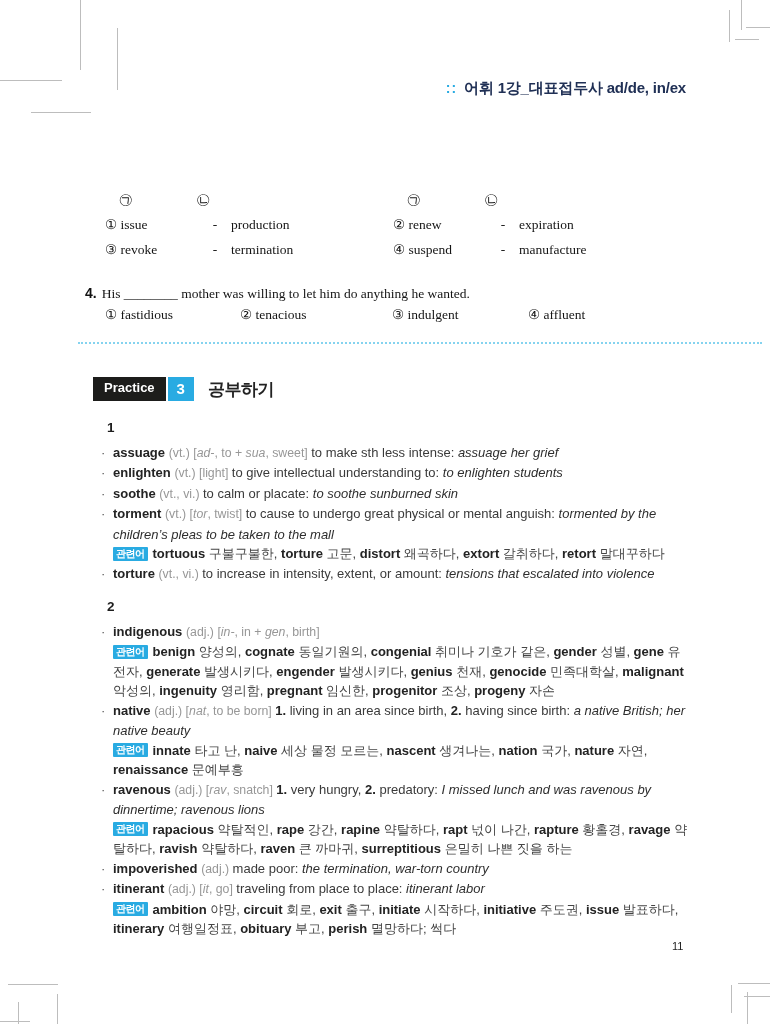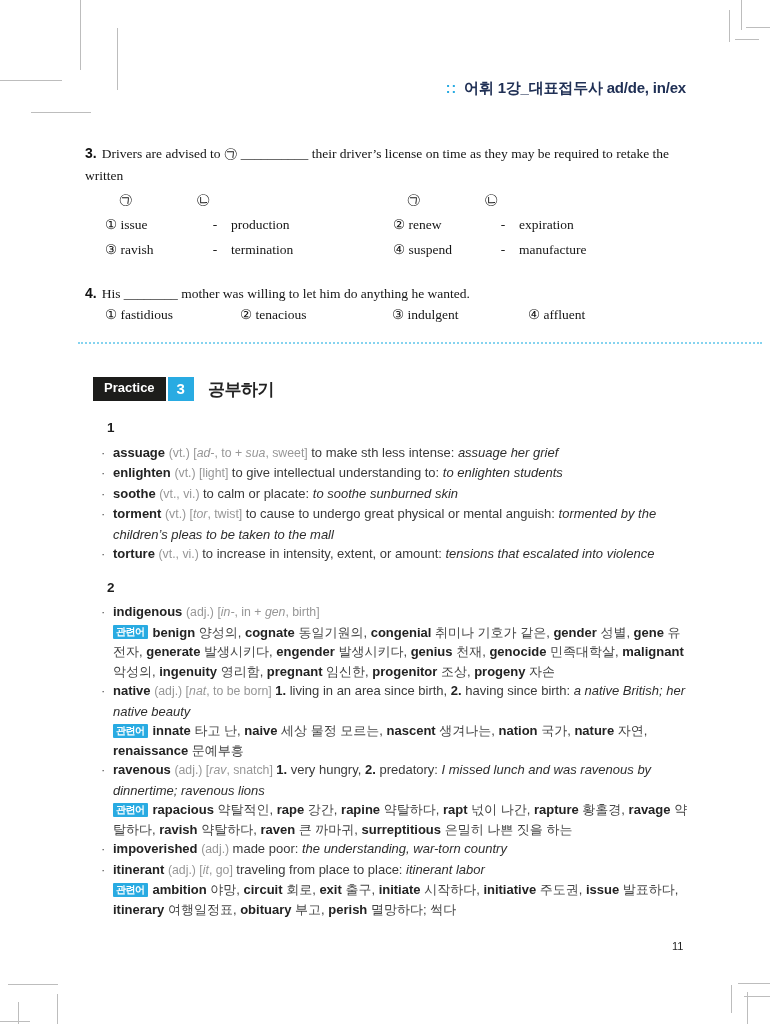--- a/index.html
+++ b/index.html
@@ -76,35 +76,32 @@
   <div class="cm" style="left:747px;top:992px;width:1px;height:32px;"></div>
   <div class="cm" style="left:744px;top:996px;width:26px;height:1px;"></div>
   <div class="cm" style="left:731px;top:985px;width:1px;height:28px;"></div>
 </div>
 
 <div class="header">
   <span class="dots">::</span><span>어휘 1강_대표접두사 ad/de, in/ex</span>
 </div>
 
 <div class="q q3">
-  <div class="q-line">
-    <span class="q-num">3.</span><span>Drivers are advised to ㉠ __________ their driver’s license on time as they may be required to retake the written</span>
-  </div>
 </div>
 
 <div class="q q3-opts" id="q3-opts">
     <div class="opt-col">
       <div class="opt-headers"><span class="opt-h1">㉠</span><span class="opt-h2">㉡</span></div>
       <div class="opt-row">
         <span>① issue</span>
         <span class="opt-dash">-</span>
         <span>production</span>
       </div>
       <div class="opt-row">
-        <span>③ ravish</span>
+        <span>③ revoke</span>
         <span class="opt-dash">-</span>
         <span>termination</span>
       </div>
     </div>
     <div class="opt-col right">
       <div class="opt-headers"><span class="opt-h1">㉠</span><span class="opt-h2">㉡</span></div>
       <div class="opt-row">
         <span>② renew</span>
         <span class="opt-dash">-</span>
         <span>expiration</span>
@@ -138,29 +135,30 @@
   <span class="p-title">공부하기</span>
 </div>
 
 <div class="vocab" id="vocab">
     <div class="group">
       <div class="group-num">1</div>
       <div class="v-item"><span class="v-bullet">·</span><span class="seg-w">assuage </span><span class="seg-g">(vt.) [</span><span class="seg-gi">ad-</span><span class="seg-g">, to + </span><span class="seg-gi">sua</span><span class="seg-g">, sweet] </span><span class="seg-n">to make sth less intense: </span><span class="seg-i">assuage her grief</span></div>
       <div class="v-item"><span class="v-bullet">·</span><span class="seg-w">enlighten </span><span class="seg-g">(vt.) [light] </span><span class="seg-n">to give intellectual understanding to: </span><span class="seg-i">to enlighten students</span></div>
       <div class="v-item"><span class="v-bullet">·</span><span class="seg-w">soothe </span><span class="seg-g">(vt., vi.) </span><span class="seg-n">to calm or placate: </span><span class="seg-i">to soothe sunburned skin</span></div>
       <div class="v-item"><span class="v-bullet">·</span><span class="seg-w">torment </span><span class="seg-g">(vt.) [</span><span class="seg-gi">tor</span><span class="seg-g">, twist] </span><span class="seg-n">to cause to undergo great physical or mental anguish: </span><span class="seg-i">tormented by the children’s pleas to be taken to the mall</span></div>
+      <div class="v-item"><span class="badge">관련어</span><span class="seg-b">tortuous </span><span class="seg-k">구불구불한, </span><span class="seg-b">torture </span><span class="seg-k">고문, </span><span class="seg-b">distort </span><span class="seg-k">왜곡하다, </span><span class="seg-b">extort </span><span class="seg-k">갈취하다, </span><span class="seg-b">retort </span><span class="seg-k">말대꾸하다</span></div>
       <div class="v-item"><span class="v-bullet">·</span><span class="seg-w">torture </span><span class="seg-g">(vt., vi.) </span><span class="seg-n">to increase in intensity, extent, or amount: </span><span class="seg-i">tensions that escalated into violence</span></div>
     </div>
     <div class="group">
       <div class="group-num">2</div>
       <div class="v-item"><span class="v-bullet">·</span><span class="seg-w">indigenous </span><span class="seg-g">(adj.) [</span><span class="seg-gi">in-</span><span class="seg-g">, in + </span><span class="seg-gi">gen</span><span class="seg-g">, birth]</span></div>
       <div class="v-item"><span class="badge">관련어</span><span class="seg-b">benign </span><span class="seg-k">양성의, </span><span class="seg-b">cognate </span><span class="seg-k">동일기원의, </span><span class="seg-b">congenial </span><span class="seg-k">취미나 기호가 같은, </span><span class="seg-b">gender </span><span class="seg-k">성별, </span><span class="seg-b">gene </span><span class="seg-k">유전자, </span><span class="seg-b">generate </span><span class="seg-k">발생시키다, </span><span class="seg-b">engender </span><span class="seg-k">발생시키다, </span><span class="seg-b">genius </span><span class="seg-k">천재, </span><span class="seg-b">genocide </span><span class="seg-k">민족대학살, </span><span class="seg-b">malignant </span><span class="seg-k">악성의, </span><span class="seg-b">ingenuity </span><span class="seg-k">영리함, </span><span class="seg-b">pregnant </span><span class="seg-k">임신한, </span><span class="seg-b">progenitor </span><span class="seg-k">조상, </span><span class="seg-b">progeny </span><span class="seg-k">자손</span></div>
       <div class="v-item"><span class="v-bullet">·</span><span class="seg-w">native </span><span class="seg-g">(adj.) [</span><span class="seg-gi">nat</span><span class="seg-g">, to be born] </span><span class="seg-b">1. </span><span class="seg-n">living in an area since birth, </span><span class="seg-b">2. </span><span class="seg-n">having since birth: </span><span class="seg-i">a native British; her native beauty</span></div>
       <div class="v-item"><span class="badge">관련어</span><span class="seg-b">innate </span><span class="seg-k">타고 난, </span><span class="seg-b">naive </span><span class="seg-k">세상 물정 모르는, </span><span class="seg-b">nascent </span><span class="seg-k">생겨나는, </span><span class="seg-b">nation </span><span class="seg-k">국가, </span><span class="seg-b">nature </span><span class="seg-k">자연, </span><span class="seg-b">renaissance </span><span class="seg-k">문예부흥</span></div>
       <div class="v-item"><span class="v-bullet">·</span><span class="seg-w">ravenous </span><span class="seg-g">(adj.) [</span><span class="seg-gi">rav</span><span class="seg-g">, snatch] </span><span class="seg-b">1. </span><span class="seg-n">very hungry, </span><span class="seg-b">2. </span><span class="seg-n">predatory: </span><span class="seg-i">I missed lunch and was ravenous by dinnertime; ravenous lions</span></div>
       <div class="v-item"><span class="badge">관련어</span><span class="seg-b">rapacious </span><span class="seg-k">약탈적인, </span><span class="seg-b">rape </span><span class="seg-k">강간, </span><span class="seg-b">rapine </span><span class="seg-k">약탈하다, </span><span class="seg-b">rapt </span><span class="seg-k">넋이 나간, </span><span class="seg-b">rapture </span><span class="seg-k">황홀경, </span><span class="seg-b">ravage </span><span class="seg-k">약탈하다, </span><span class="seg-b">ravish </span><span class="seg-k">약탈하다, </span><span class="seg-b">raven </span><span class="seg-k">큰 까마귀, </span><span class="seg-b">surreptitious </span><span class="seg-k">은밀히 나쁜 짓을 하는</span></div>
-      <div class="v-item"><span class="v-bullet">·</span><span class="seg-w">impoverished </span><span class="seg-g">(adj.) </span><span class="seg-n">made poor: </span><span class="seg-i">the understanding, war-torn country</span></div>
+      <div class="v-item"><span class="v-bullet">·</span><span class="seg-w">impoverished </span><span class="seg-g">(adj.) </span><span class="seg-n">made poor: </span><span class="seg-i">the termination, war-torn country</span></div>
       <div class="v-item"><span class="v-bullet">·</span><span class="seg-w">itinerant </span><span class="seg-g">(adj.) [</span><span class="seg-gi">it</span><span class="seg-g">, go] </span><span class="seg-n">traveling from place to place: </span><span class="seg-i">itinerant labor</span></div>
       <div class="v-item"><span class="badge">관련어</span><span class="seg-b">ambition </span><span class="seg-k">야망, </span><span class="seg-b">circuit </span><span class="seg-k">회로, </span><span class="seg-b">exit </span><span class="seg-k">출구, </span><span class="seg-b">initiate </span><span class="seg-k">시작하다, </span><span class="seg-b">initiative </span><span class="seg-k">주도권, </span><span class="seg-b">issue </span><span class="seg-k">발표하다, </span><span class="seg-b">itinerary </span><span class="seg-k">여행일정표, </span><span class="seg-b">obituary </span><span class="seg-k">부고, </span><span class="seg-b">perish </span><span class="seg-k">멸망하다; 썩다</span></div>
     </div>
   </div>
 
 <div class="page-num">11</div>
 
 </body></html>

